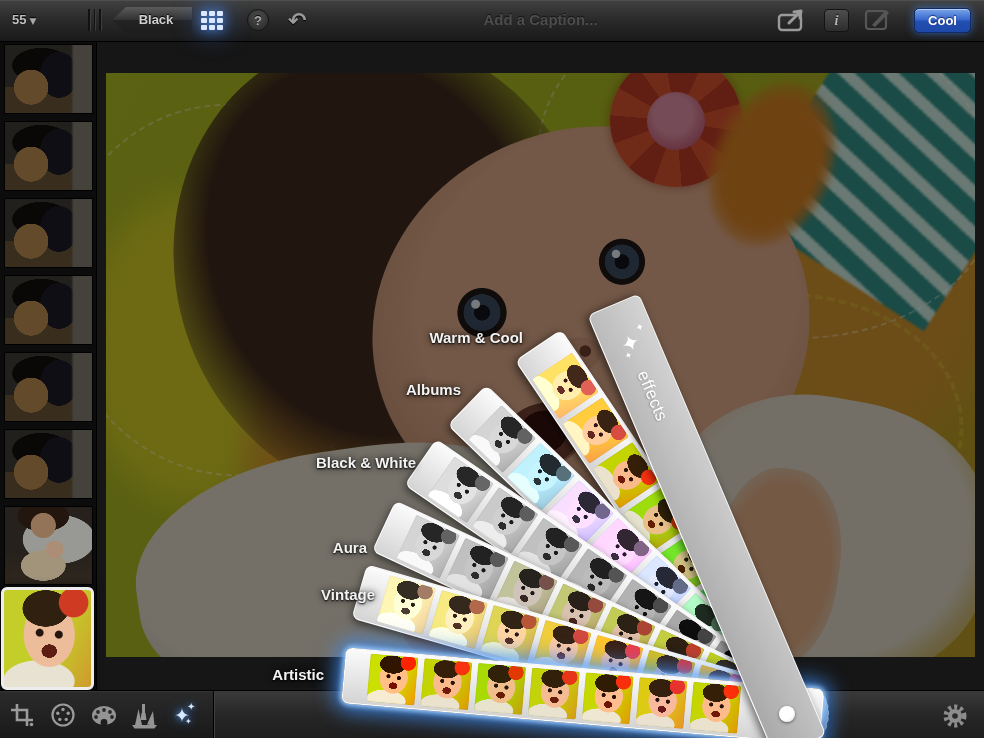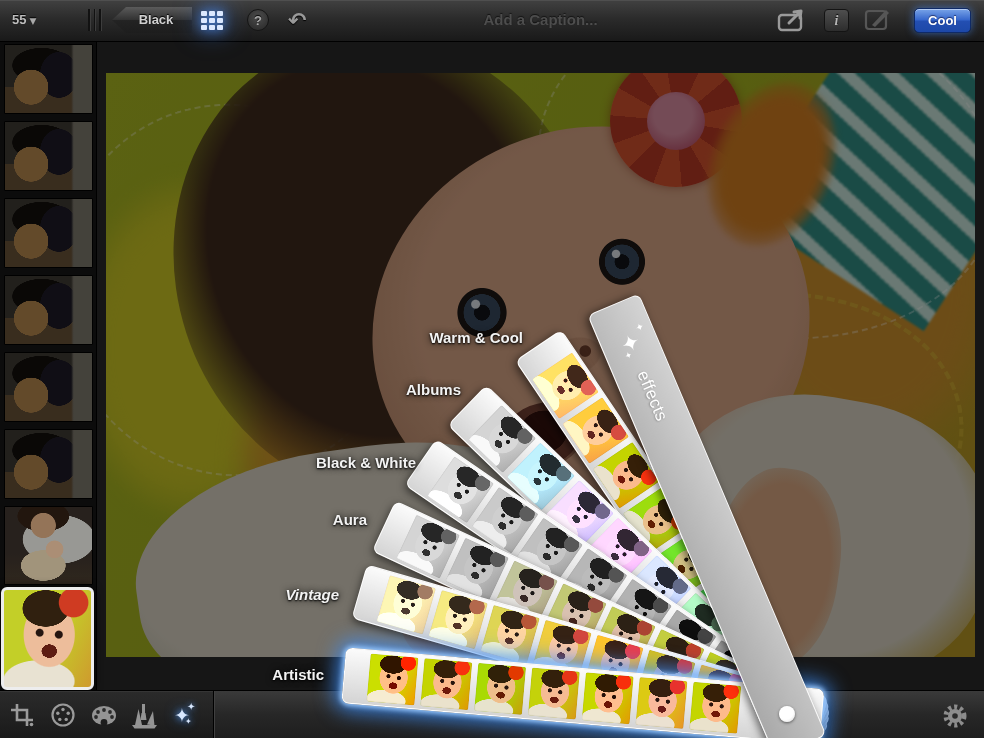--- a/index.html
+++ b/index.html
@@ -149,22 +149,22 @@
   #blade-effects .sparkles .s3{position:absolute;left:20px;top:16px;font-size:9px;color:#fff;}
   #blade-effects .fan-title{color:#fff;font-size:17px;letter-spacing:.5px;
     text-shadow:0 1px 2px rgba(0,0,0,.3);}
   #fan-dot{position:absolute;left:779px;top:706px;width:16px;height:16px;border-radius:50%;z-index:58;
     background:radial-gradient(circle at 40% 35%,#fff 0 55%,#d6d6d6 100%);box-shadow:0 1px 3px rgba(0,0,0,.5);}
   .fan-label{position:absolute;z-index:70;color:#f3f3f3;font-size:15px;font-weight:bold;
     text-shadow:0 1px 2px #000,0 0 7px rgba(0,0,0,.9);white-space:nowrap;}
   #label-warmcool{right:461px;top:329px;}
   #label-duotone{right:523px;top:381px;}
   #label-bw{right:568px;top:443px;margin-top:11px;}
-  #label-aura{right:617px;top:511px;}
-  #label-vintage{right:645px;top:586px;font-style:italic;}
+  #label-aura{right:617px;top:539px;}
+  #label-vintage{right:609px;top:586px;}
   #label-artistic{right:660px;top:666px;margin-left:8px;}
 
   
   #blade-warmcool .fx-thumb:nth-child(1){filter:sepia(.7) saturate(1.7) hue-rotate(-18deg) brightness(1.12);}
   #blade-warmcool .fx-thumb:nth-child(2){filter:sepia(.5) saturate(1.5) hue-rotate(-12deg);}
   #blade-warmcool .fx-thumb:nth-child(3){filter:saturate(1.35);}
   #blade-warmcool .fx-thumb:nth-child(4){filter:saturate(1.2) hue-rotate(12deg);}
   #blade-warmcool .fx-thumb:nth-child(5){filter:hue-rotate(28deg) saturate(1.1);}
   #blade-warmcool .fx-thumb:nth-child(6){filter:hue-rotate(48deg);}
   #blade-warmcool .fx-thumb:nth-child(7){filter:hue-rotate(75deg) saturate(1.15);}

